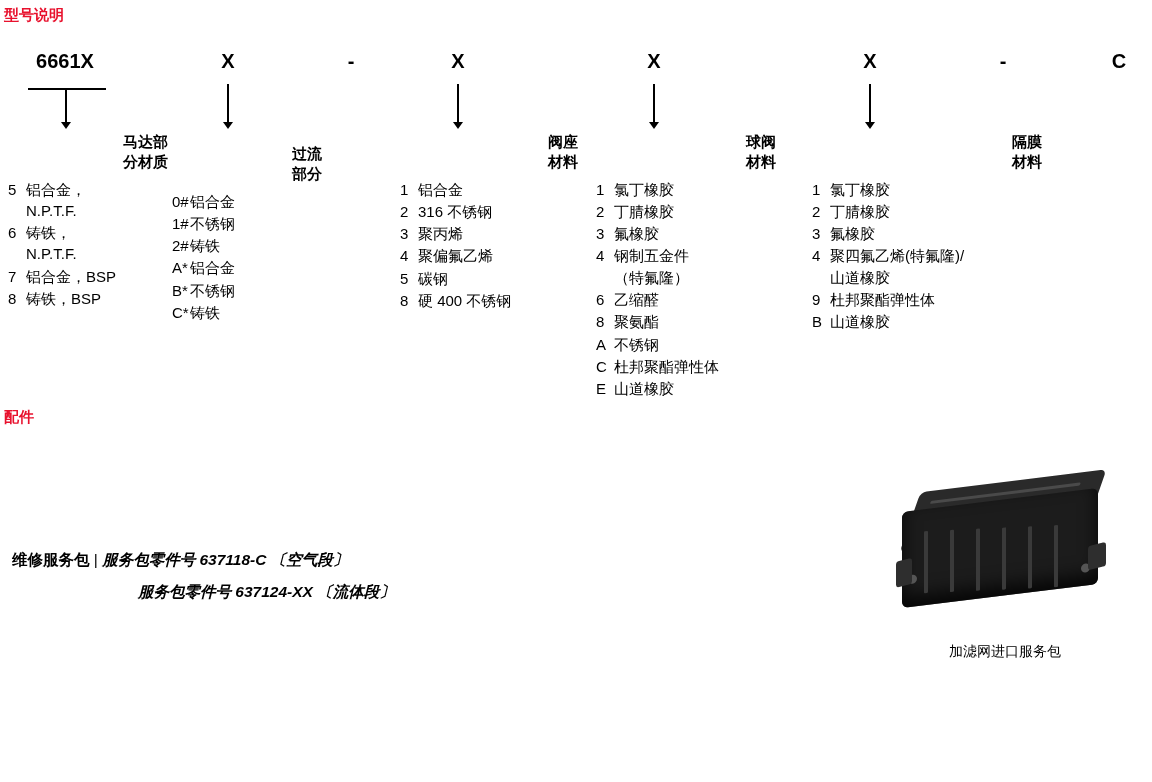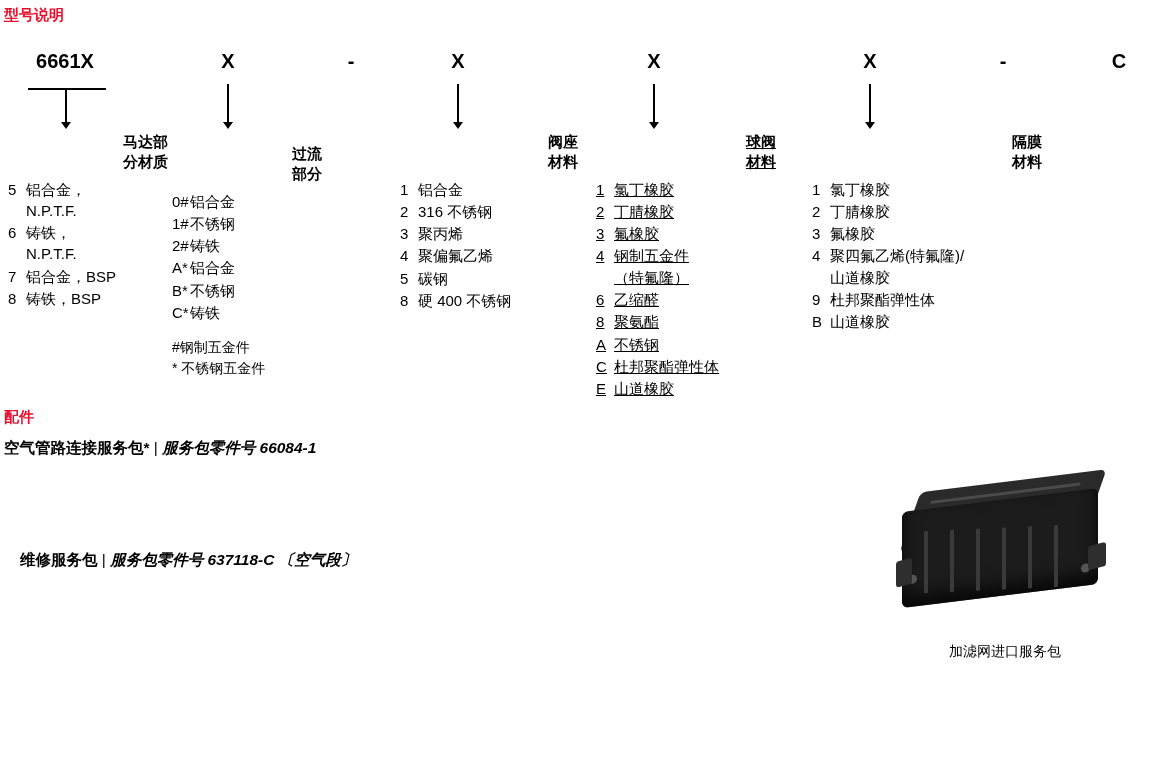--- a/index.html
+++ b/index.html
@@ -226,22 +226,20 @@
         <span class="v">铝合金</span>
       </div>
       <div class="opt">
         <span class="k">B*</span>
         <span class="v">不锈钢</span>
       </div>
       <div class="opt">
         <span class="k">C*</span>
         <span class="v">铸铁</span>
       </div>
-      <div class="note">#钢制五金件
-* 不锈钢五金件</div>
     </div>
   <div id="col-2" class="col" style="left:400px;top:132px;width:178px;">
       <div class="col-head">阀座
 材料</div>
       <div class="opt">
         <span class="k">1</span>
         <span class="v">铝合金</span>
       </div>
       <div class="opt">
         <span class="k">2</span>
@@ -257,21 +255,21 @@
       </div>
       <div class="opt">
         <span class="k">5</span>
         <span class="v">碳钢</span>
       </div>
       <div class="opt">
         <span class="k">8</span>
         <span class="v">硬 400 不锈钢</span>
       </div>
     </div>
-  <div id="col-3" class="col" style="left:596px;top:132px;width:180px;text-decoration:underline;">
+  <div id="col-3" class="col" style="left:596px;top:132px;width:180px;">
       <div class="col-head">球阀
 材料</div>
       <div class="opt">
         <span class="k">1</span>
         <span class="v">氯丁橡胶</span>
       </div>
       <div class="opt">
         <span class="k">2</span>
         <span class="v">丁腈橡胶</span>
       </div>
@@ -331,32 +329,30 @@
       </div>
       <div class="opt">
         <span class="k">B</span>
         <span class="v">山道橡胶</span>
       </div>
     </div>
 
   <div class="section-title" id="acc-title">配件</div>
 
   <div class="acc" style="left:4px;top:436px;width:740px;">
-    <div>
-      <b>空气管路连接服务包</b><b>*</b>
-      <span>|</span>
-      <i><b>服务包零件号 66084-1</b></i>
-    </div>
-  </div>
-
-  <div class="acc" style="left:20px;top:548px;width:740px;">
+  </div>
+
+  <div class="acc" style="left:12px;top:548px;width:740px;">
     <div>
       <b>维修服务包</b>
       <span>|</span>
       <i><b>服务包零件号 637118-C 〔空气段〕</b></i>
+    </div>
+    <div style="margin-left:126px;margin-top:8px;">
+      <i><b>服务包零件号 637124-XX 〔流体段〕</b></i>
     </div>
   </div>
 
   <div class="acc" style="left:4px;top:630px;width:760px;">
   </div>
 
 
   <div class="photo-wrap">
     <div class="photo">
       <div class="ptop">

